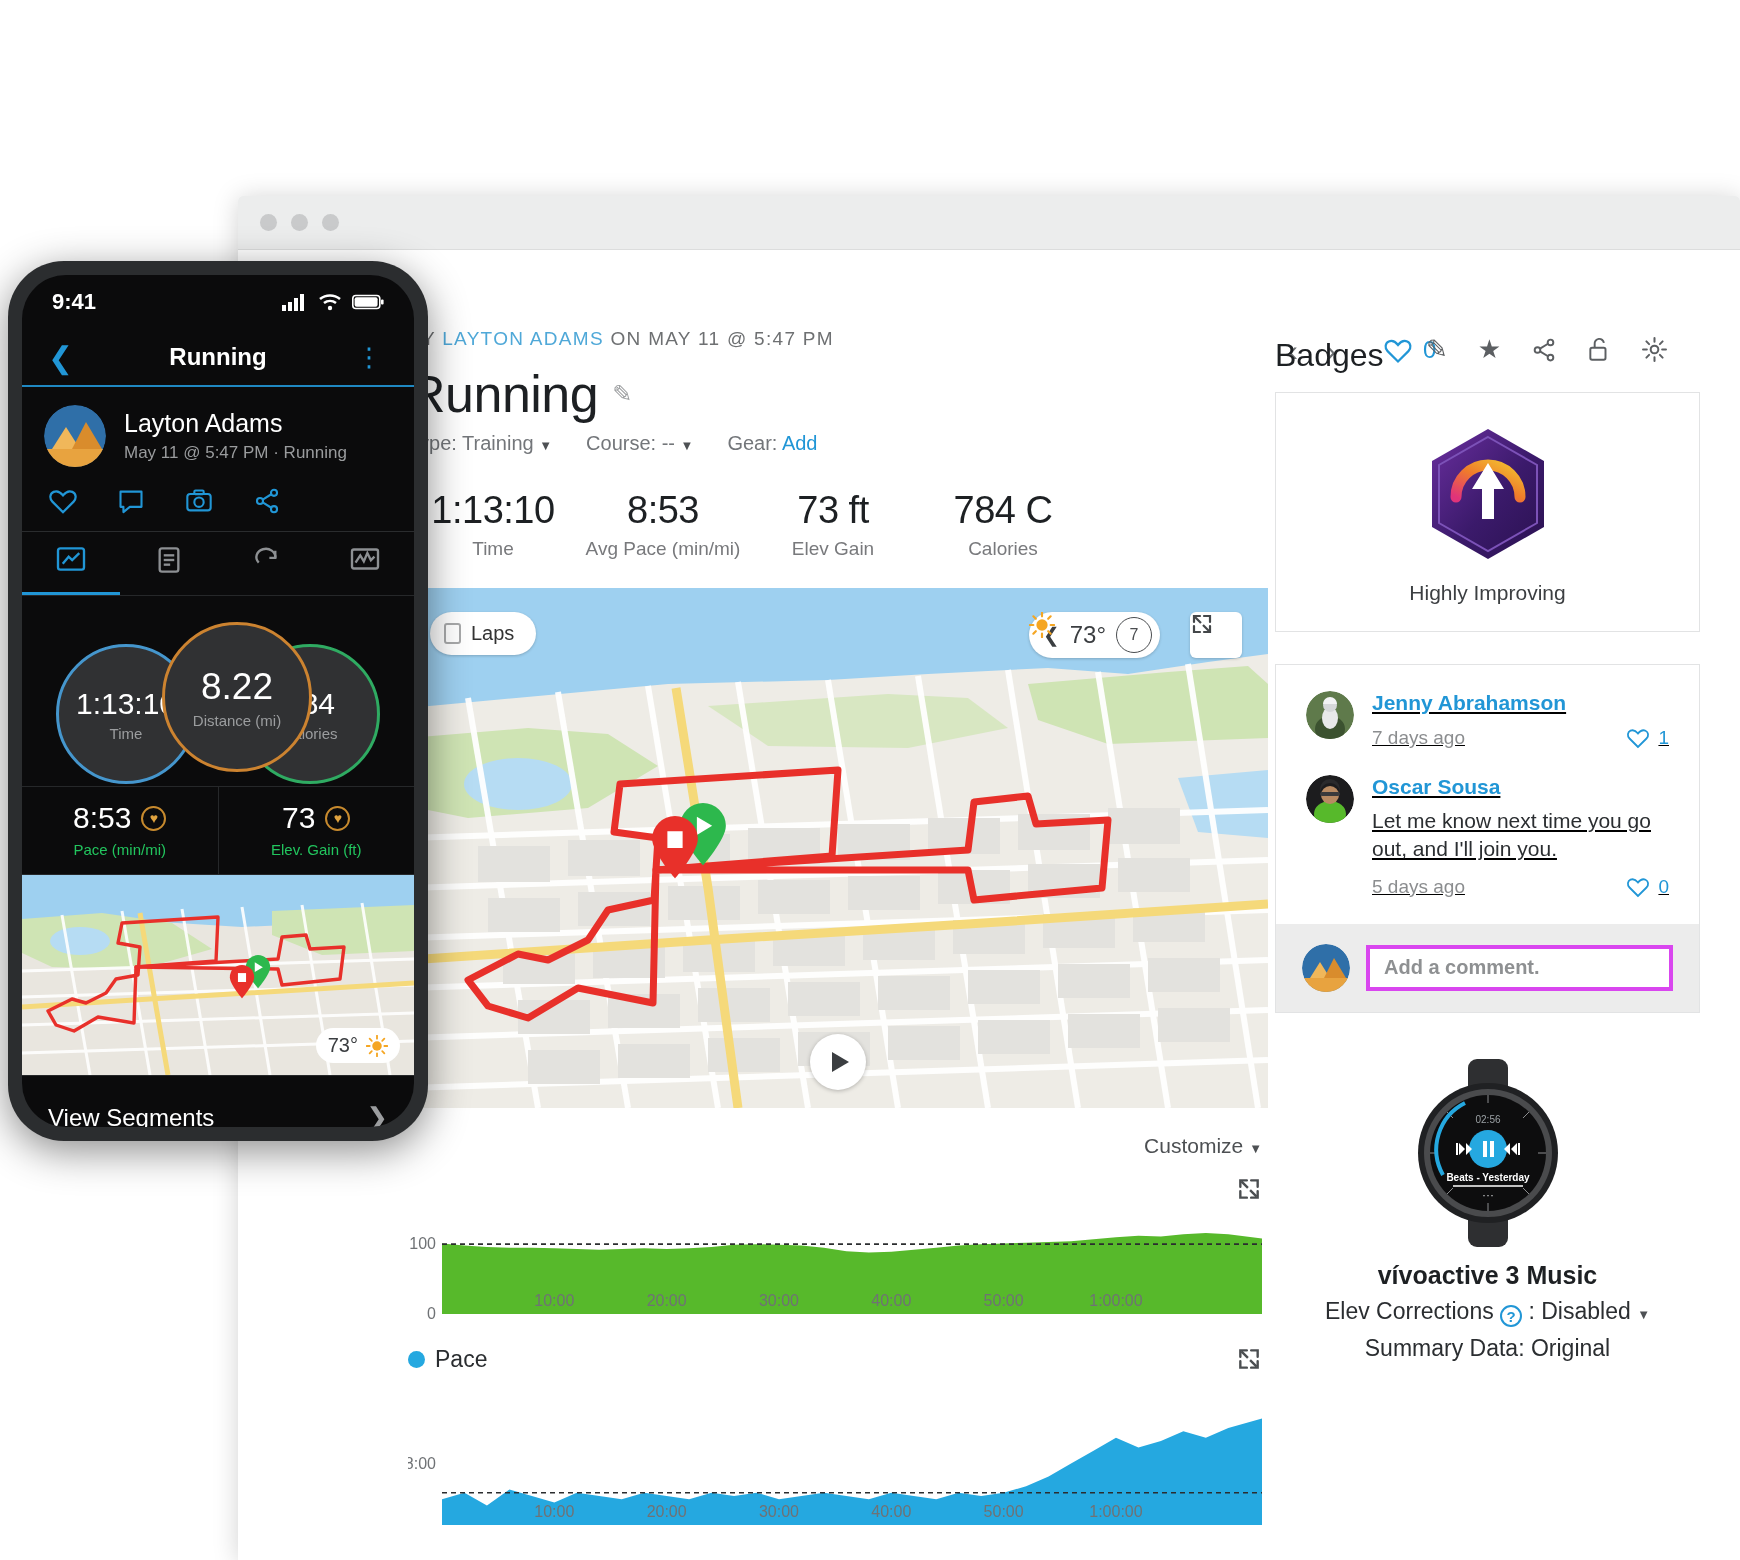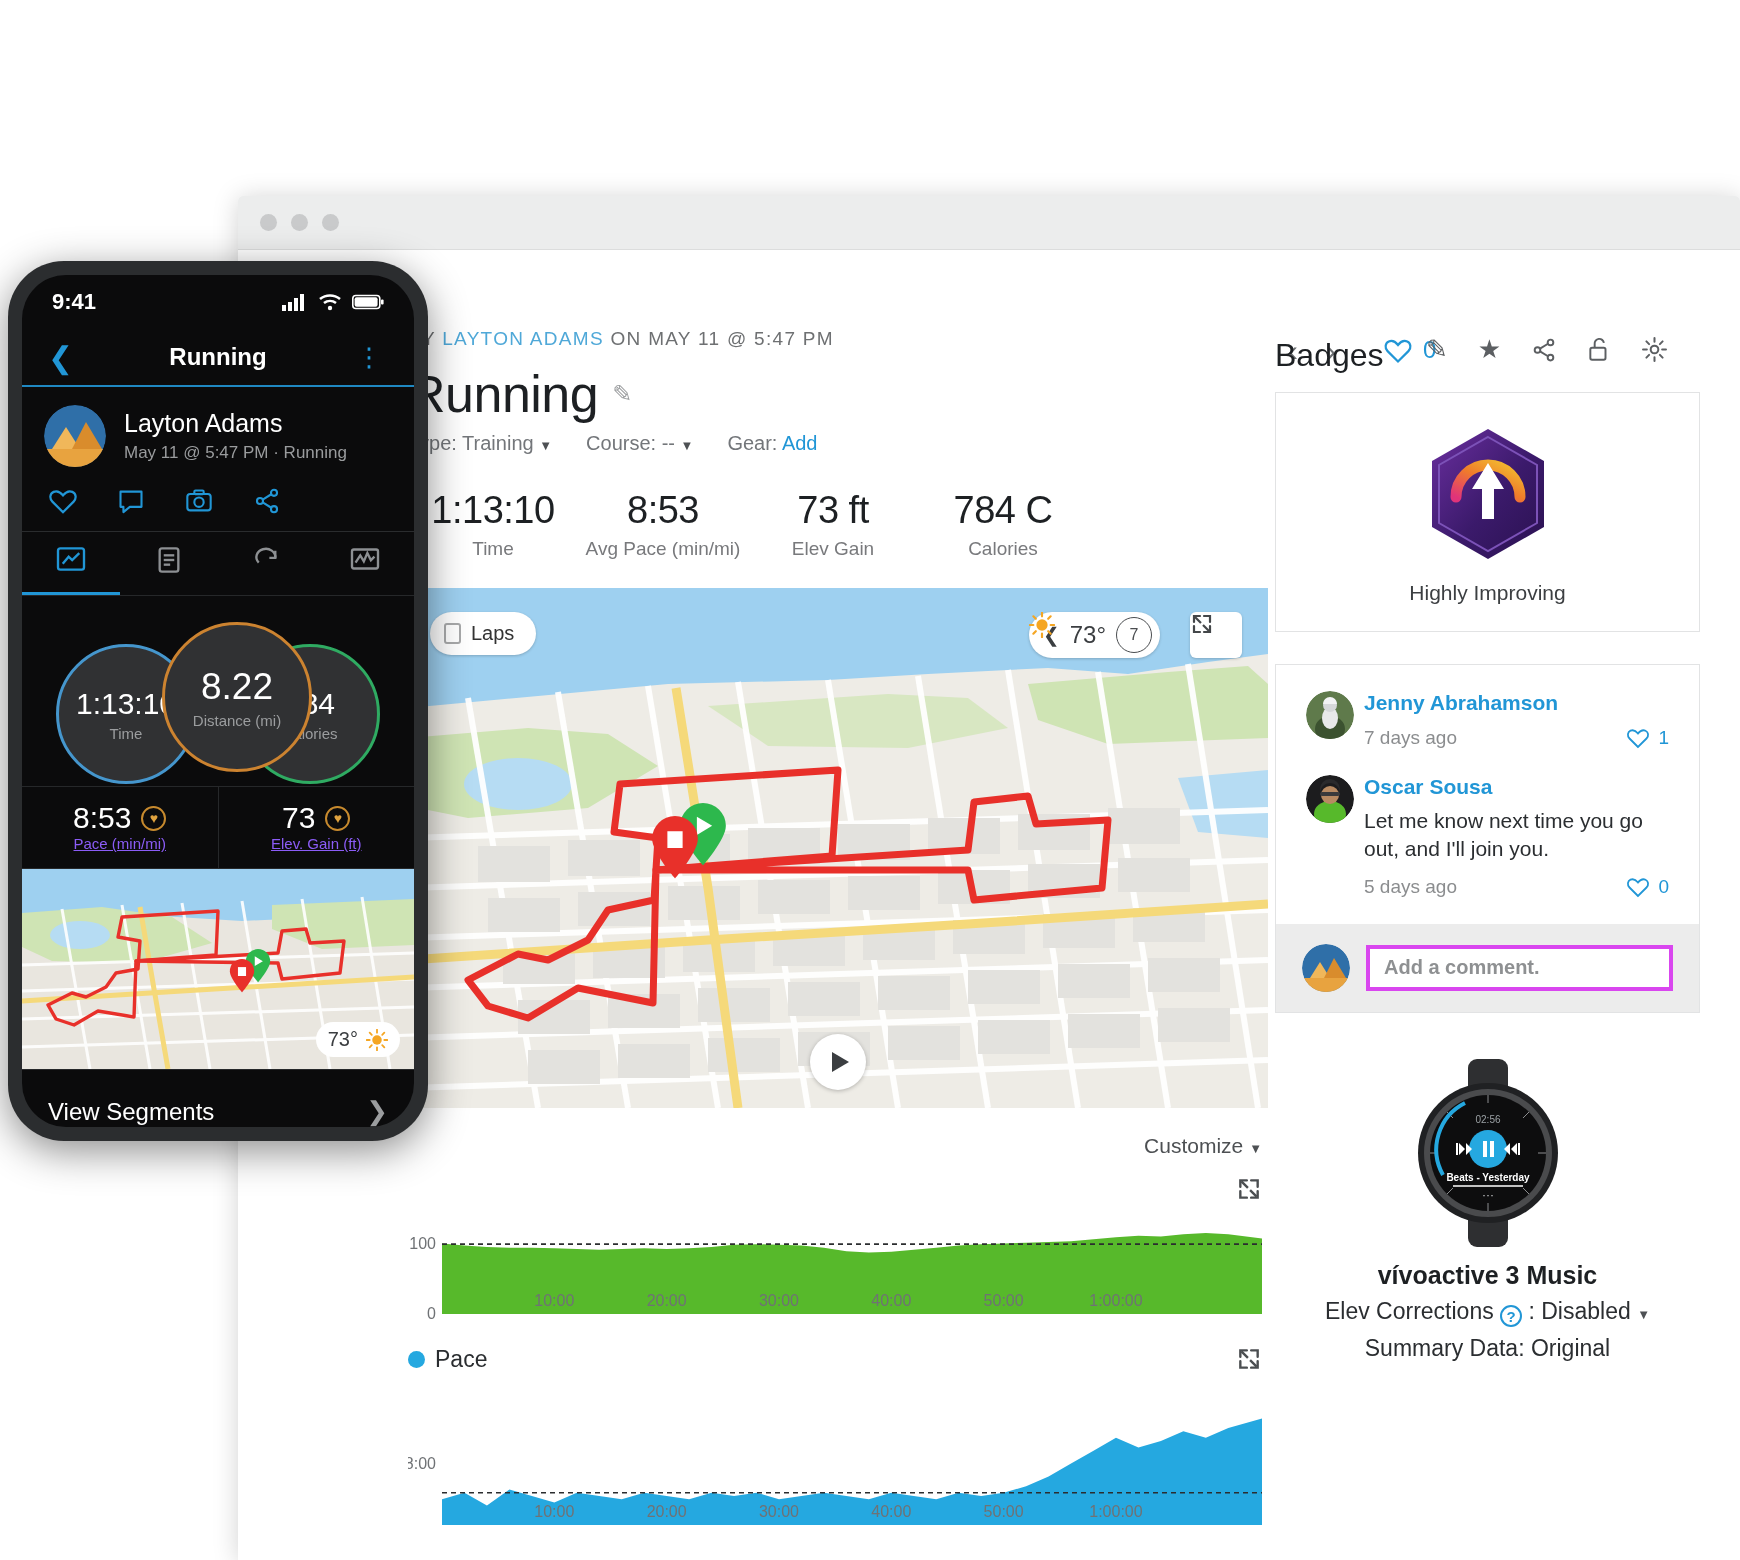--- a/index.html
+++ b/index.html
@@ -118,21 +118,21 @@
   
   .side {
     position:absolute; right:4px; top:0; width: 497px;
     padding: 87px 36px 0 36px;
   }
   .side-h { font-size:32px; color:#1d2023; margin-bottom:18px;}
   .card { border:1px solid #e2e3e4; background:#fff; }
   .badge-card { padding: 34px 0 26px; text-align:center; margin-bottom:32px;}
   .badge-name { font-size:21px; color:#3c3f42; margin-top:16px;}
   .comments-card { padding: 26px 30px 0 30px; }
-  .comment { display:flex; gap:10px; margin-bottom:26px; }
+  .comment { display:flex; gap:18px; margin-bottom:26px;text-decoration:underline; }
   .avatar { width:48px;height:48px;border-radius:50%;flex:0 0 48px; overflow:hidden;}
   .cbody { flex:1; }
   .cname { color:#2196d6; font-size:21px; font-weight:bold; margin-bottom:8px;}
   .ctext { font-size:21px; color:#2b2e31; line-height:1.35; }
   .cfoot { display:flex; justify-content:space-between; margin-top:12px;}
   .ctime { font-size:19px; color:#8b8d8f;}
   .clike { display:flex;align-items:center;gap:8px;color:#2196d6;font-size:19px;}
   .addrow { background:#ececec; margin:0 -30px; padding:20px 26px; display:flex;align-items:center;gap:16px;}
   .addinput { flex:1; background:#fff; border:4px solid #d946ef; height:46px; padding:0 14px; font-size:20px; color:#8e9092; display:flex;align-items:center;font-weight:bold;}
 
@@ -181,21 +181,21 @@
   .c-left { width:140px;height:140px;border:3px solid #4596cd; position:absolute; left:34px; top:48px;}
   .c-mid { width:150px;height:150px;border:3px solid #cc8330; z-index:3; position:absolute; left:140px; top:26px;}
   .c-right { width:140px;height:140px;border:3px solid #2fab62; position:absolute; right:34px; top:48px;}
   .circ .cv { color:#fff; font-size:30px;}
   .circ .cl { color:#9b9d9f; font-size:15px; margin-top:4px;}
   .c-mid .cv { font-size:37px;}
   .ph-row2 { display:flex; border-top:1px solid #26282a; border-bottom:1px solid #26282a;}
   .ph-cell { flex:1; text-align:center; padding:14px 0 16px;}
   .ph-cell:first-child { border-right:1px solid #26282a;}
   .ph-cell .v { color:#fff; font-size:30px; display:flex;align-items:center;justify-content:center;gap:10px;}
-  .ph-cell .l { color:#8b5cf6; font-size:15px; text-decoration:underline;}
+  .ph-cell .l { color:#22c55e; font-size:15px; margin-top:6px;}
   .medal { width:25px;height:25px;border-radius:50%;border:2px solid #c78a2e;display:inline-flex;align-items:center;justify-content:center;color:#e0a33f;font-size:14px;}
   .ph-map { height:200px; position:relative; overflow:hidden; background:#e9e6df;}
   .ph-weather { position:absolute; right:14px; bottom:12px; background:#fff; border-radius:20px; padding:6px 12px; display:flex;align-items:center;gap:8px;font-size:20px;color:#3b3e41;}
   .ph-seg { display:flex;align-items:center;justify-content:space-between;padding:26px 26px; border-top:1px solid #26282a;}
   .ph-seg .t { color:#fff; font-size:24px;}
   .ph-seg .a { color:#9b9d9f; font-size:26px;}
 </style>
 </head>
 <body>
 

